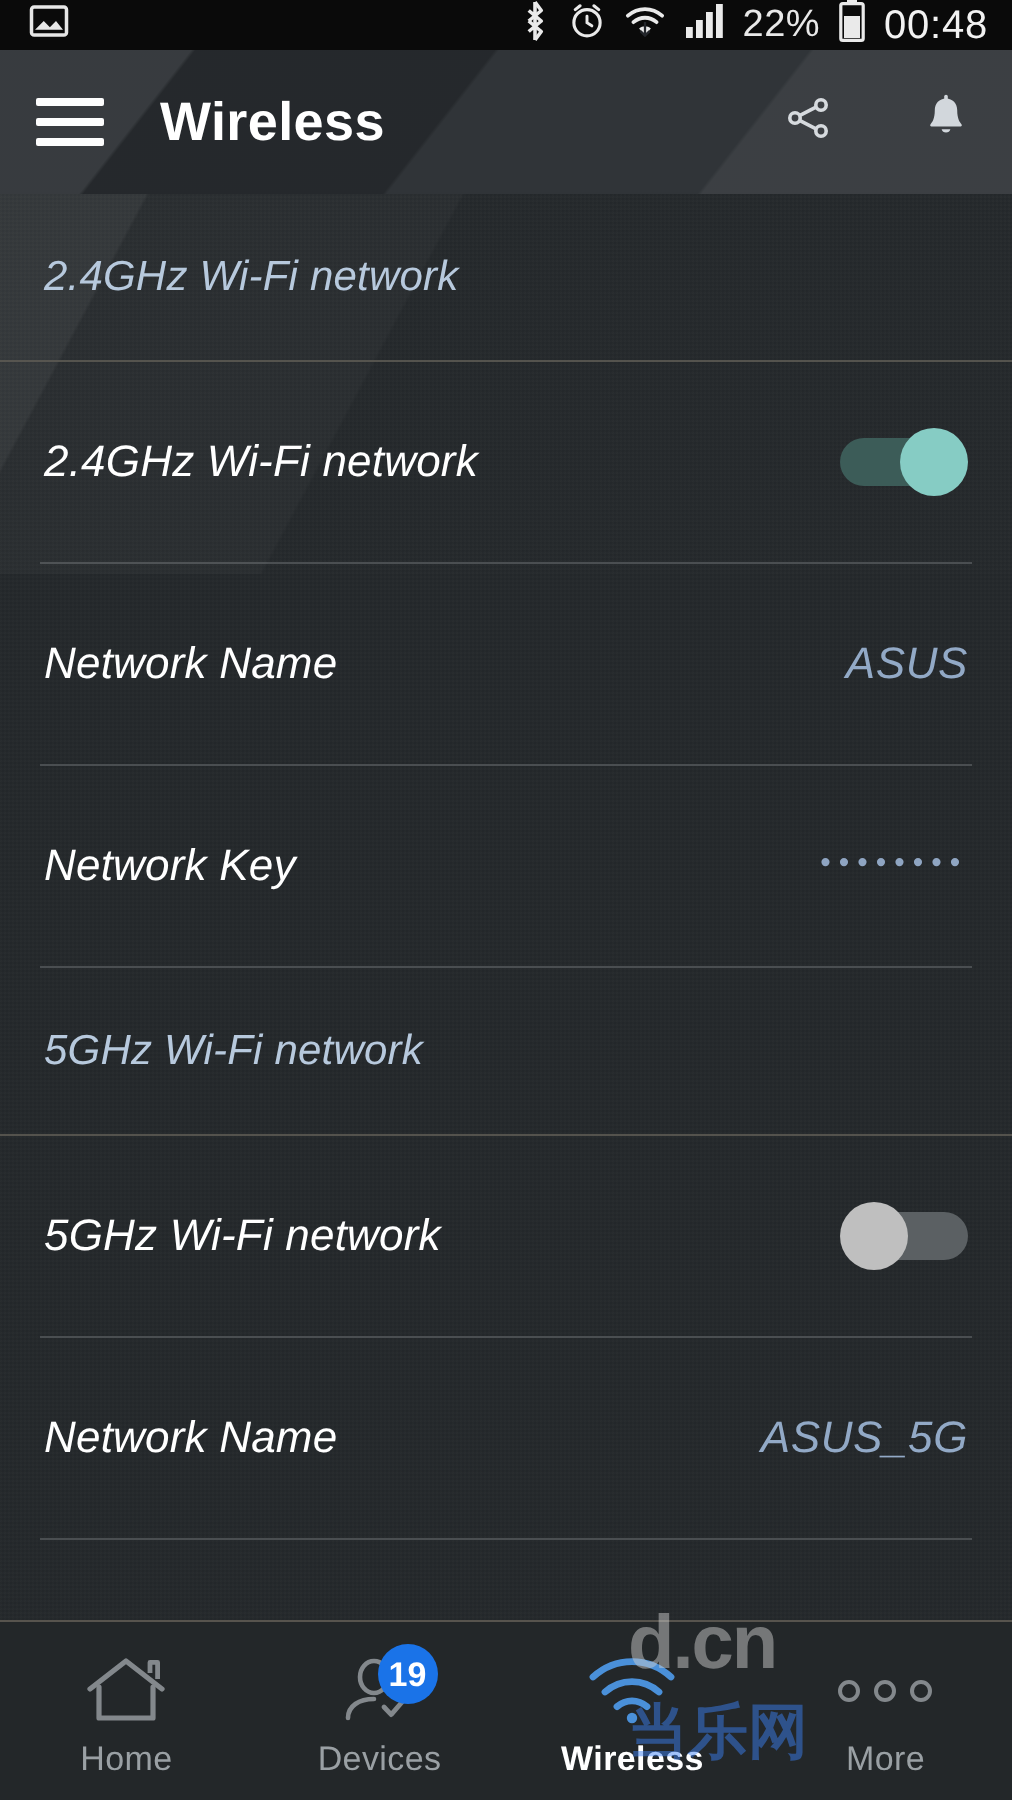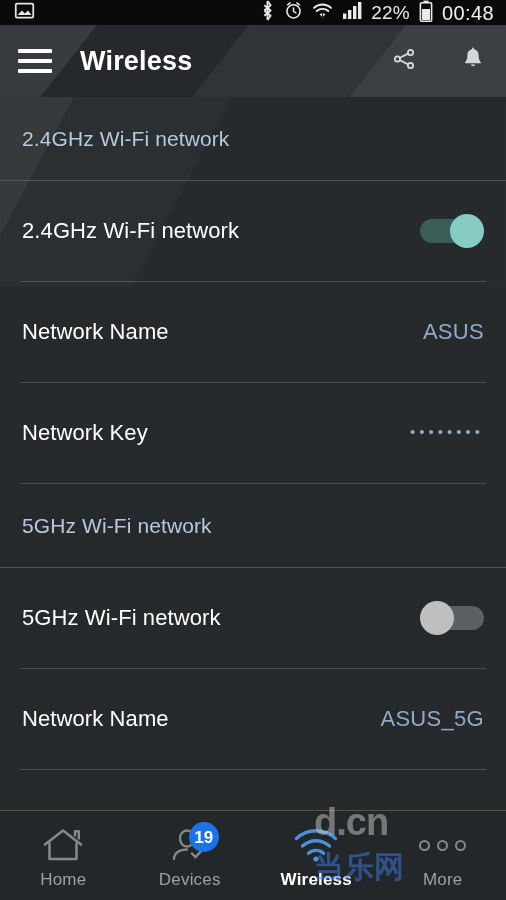--- a/index.html
+++ b/index.html
@@ -96,20 +96,21 @@
 
   
   .body-wrap {
     position: relative;
     height: 738px;
     background:
       repeating-linear-gradient(0deg, rgba(255,255,255,0.012) 0 1px, rgba(0,0,0,0.012) 1px 2px),
       repeating-linear-gradient(90deg, rgba(255,255,255,0.010) 0 1px, rgba(0,0,0,0.010) 1px 2px),
       #23272a;
     overflow: hidden;
+    font-style: italic;
   }
   
   .diag-wash {
     position: absolute;
     top: 0; left: 0;
     width: 506px;
     height: 190px;
     pointer-events: none;
     background:
       linear-gradient(118deg, rgba(255,255,255,0.075) 0%, rgba(255,255,255,0.075) 12%, rgba(255,255,255,0.028) 12.3%, rgba(255,255,255,0.028) 38%, rgba(255,255,255,0.004) 38.3%, rgba(255,255,255,0.004) 100%);

